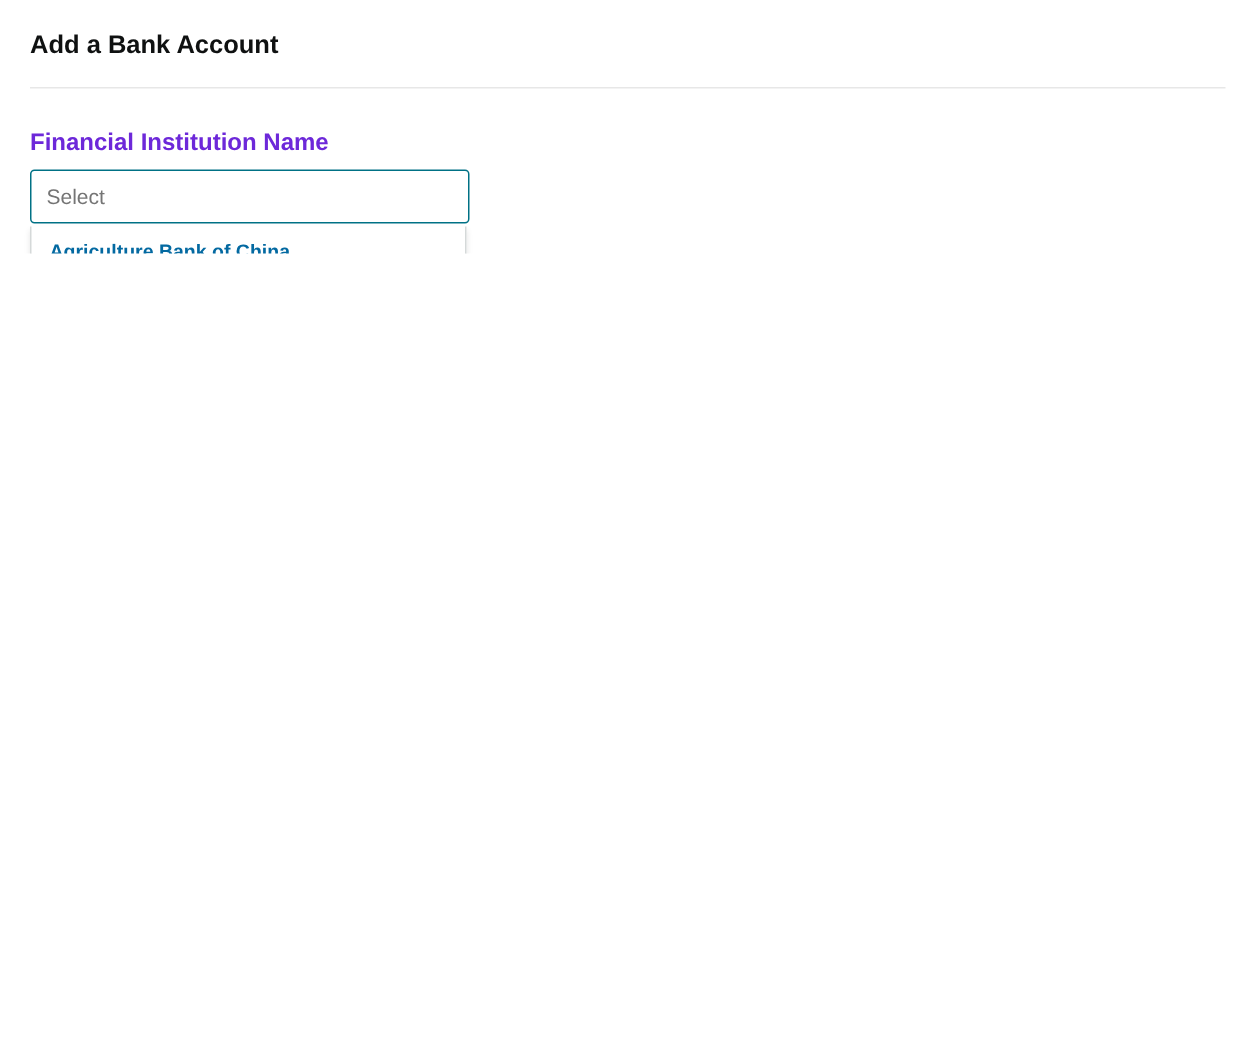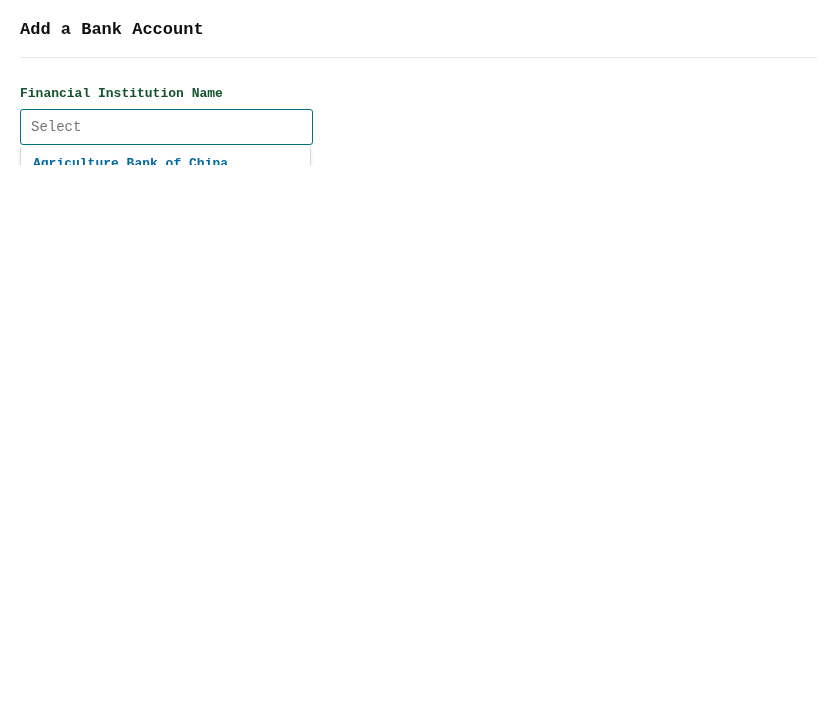--- a/index.html
+++ b/index.html
@@ -1,41 +1,40 @@
 <!DOCTYPE html>
 <html><head>
   <meta charset="utf-8">
   <style>
     * {
       margin: 0;
       padding: 0;
       box-sizing: border-box;
-      font-family: Liberation Mono, monospace;
     }
     body {
       font-family: "Amazon Ember", Arial, sans-serif;
       color: #0F1111;
       padding: 20px;
       background: #fff;
     }
     .page-title {
       font-size: 17px;
       font-weight: 700;
       color: #0F1111;
       margin-bottom: 18px;
     }
     .divider {
       border: none;
       border-top: 1px solid #e7e7e7;
       margin-bottom: 28px;
     }
     .form-label {
-      font-size: 13px;
+      font-size: 16px;
       font-weight: 700;
-      color: #14532d;
+      color: #6d28d9;
       margin-bottom: 8px;
       display: block;
     }
     .select-wrapper {
       position: relative;
       width: 293px;
     }
     .select-input {
       width: 100%;
       height: 36px;

